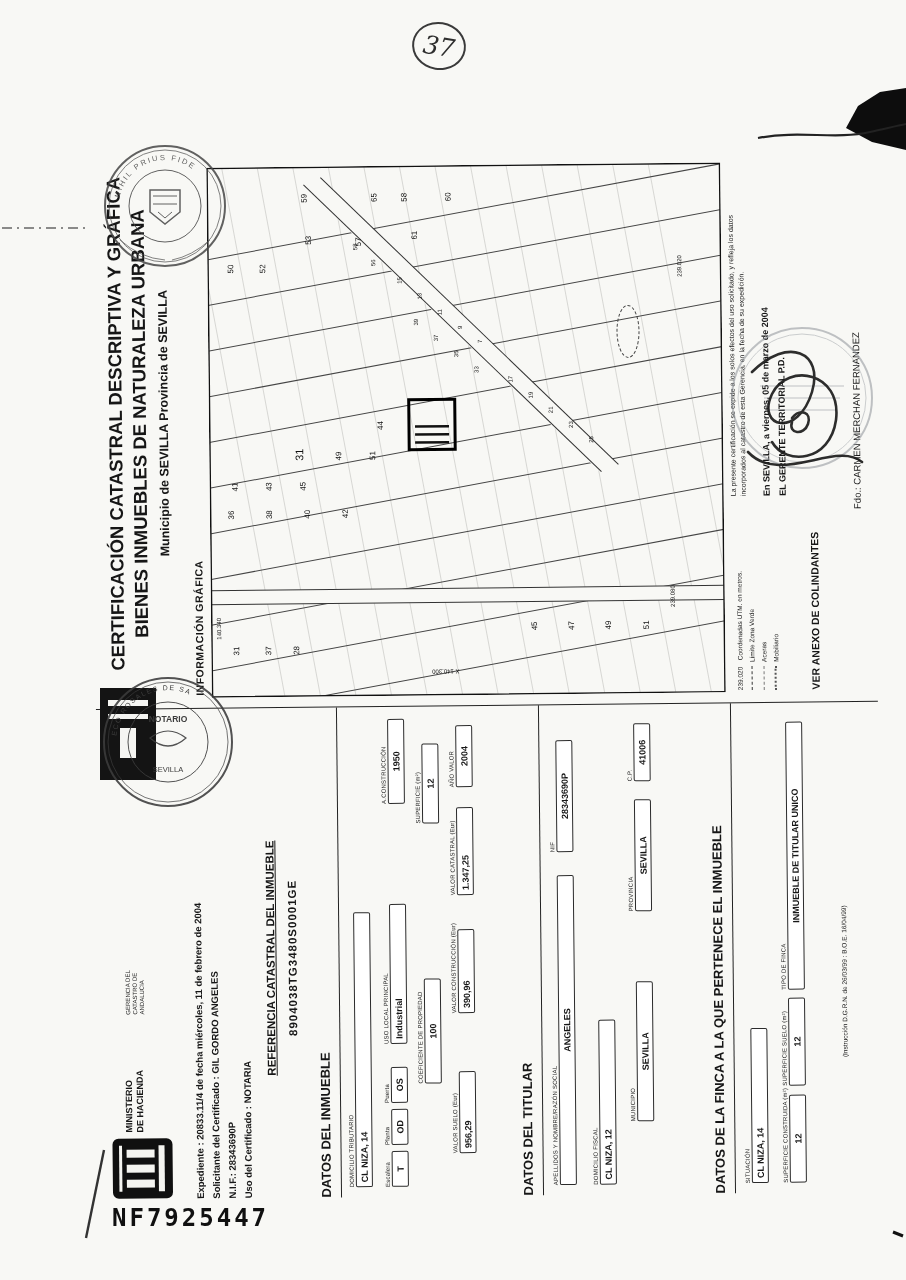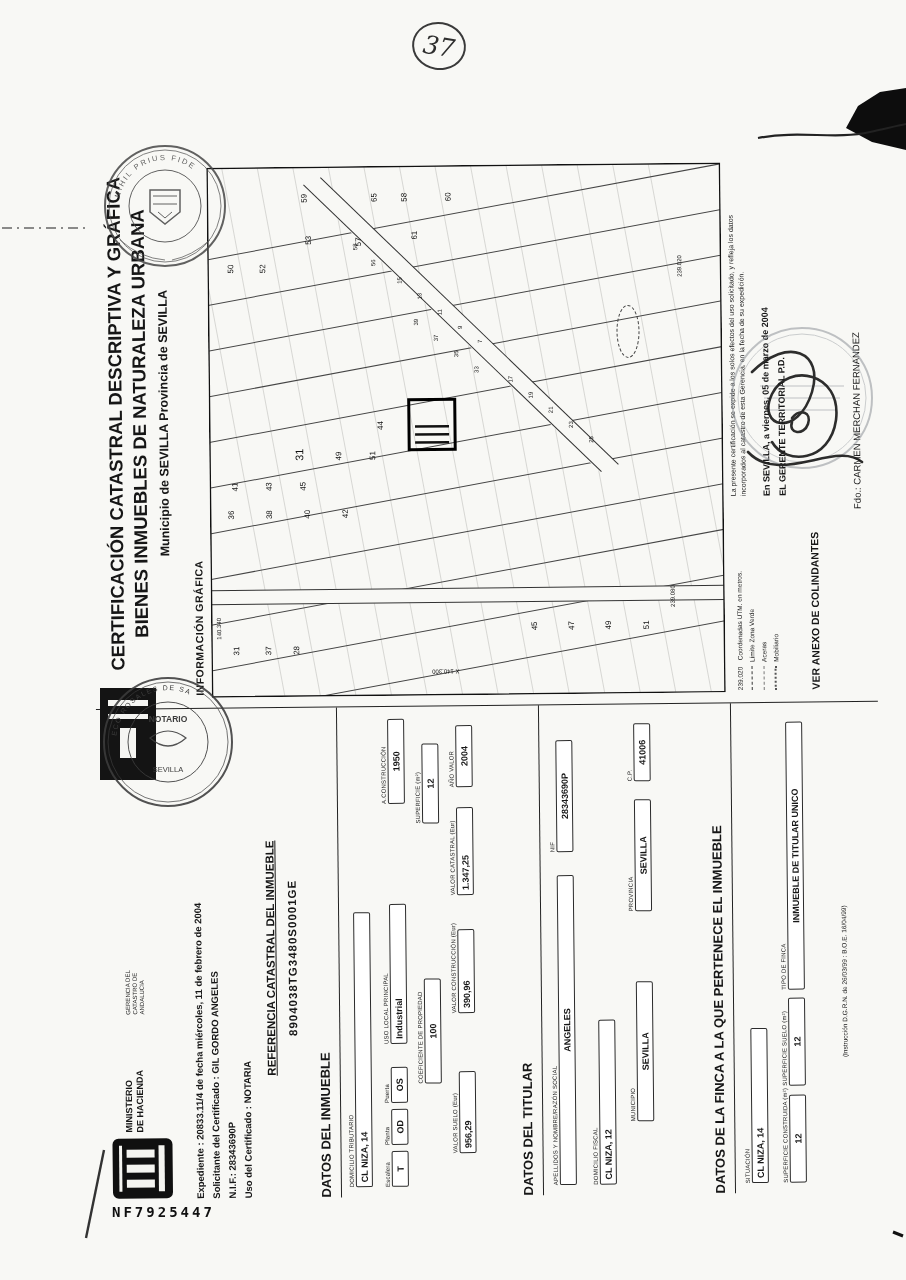--- a/index.html
+++ b/index.html
@@ -26,21 +26,21 @@
   .stmt{font-size:7px;white-space:nowrap}
   .date-line{font-size:9px;font-weight:bold;white-space:nowrap}
   .fdo{font-size:9.5px;white-space:nowrap}
   .lg-row{display:flex;align-items:center;gap:4px;font-size:6.5px;height:12px;white-space:nowrap}
   .lg-num{font-size:6.5px;min-width:26px}
   .lg-sample{display:inline-block;width:24px;height:0}
   .ver-anexo{font-size:10.5px;font-weight:bold;white-space:nowrap}
   .footnote{font-size:6.5px;white-space:nowrap}
   .ministry{font-size:9px;font-weight:bold;line-height:11px}
   .gerencia{font-size:6px;line-height:7px}
-  .serial{font-family:"DejaVu Sans Mono",monospace;font-weight:bold;font-size:14px;
+  .serial{font-family:"DejaVu Sans Mono",monospace;font-weight:bold;font-size:24px;
           letter-spacing:3px;color:#101010}
   .pagenum{width:50px;height:44px;border:2px solid #3a3a3a;border-radius:50%;
            display:flex;align-items:center;justify-content:center;
            font-family:"DejaVu Serif",serif;font-style:italic;font-size:25px;
            color:#2e2e2e;transform:rotate(9deg)}
   svg text{font-family:"Liberation Sans",sans-serif}
 </style>
 </head>
 <body>
 

